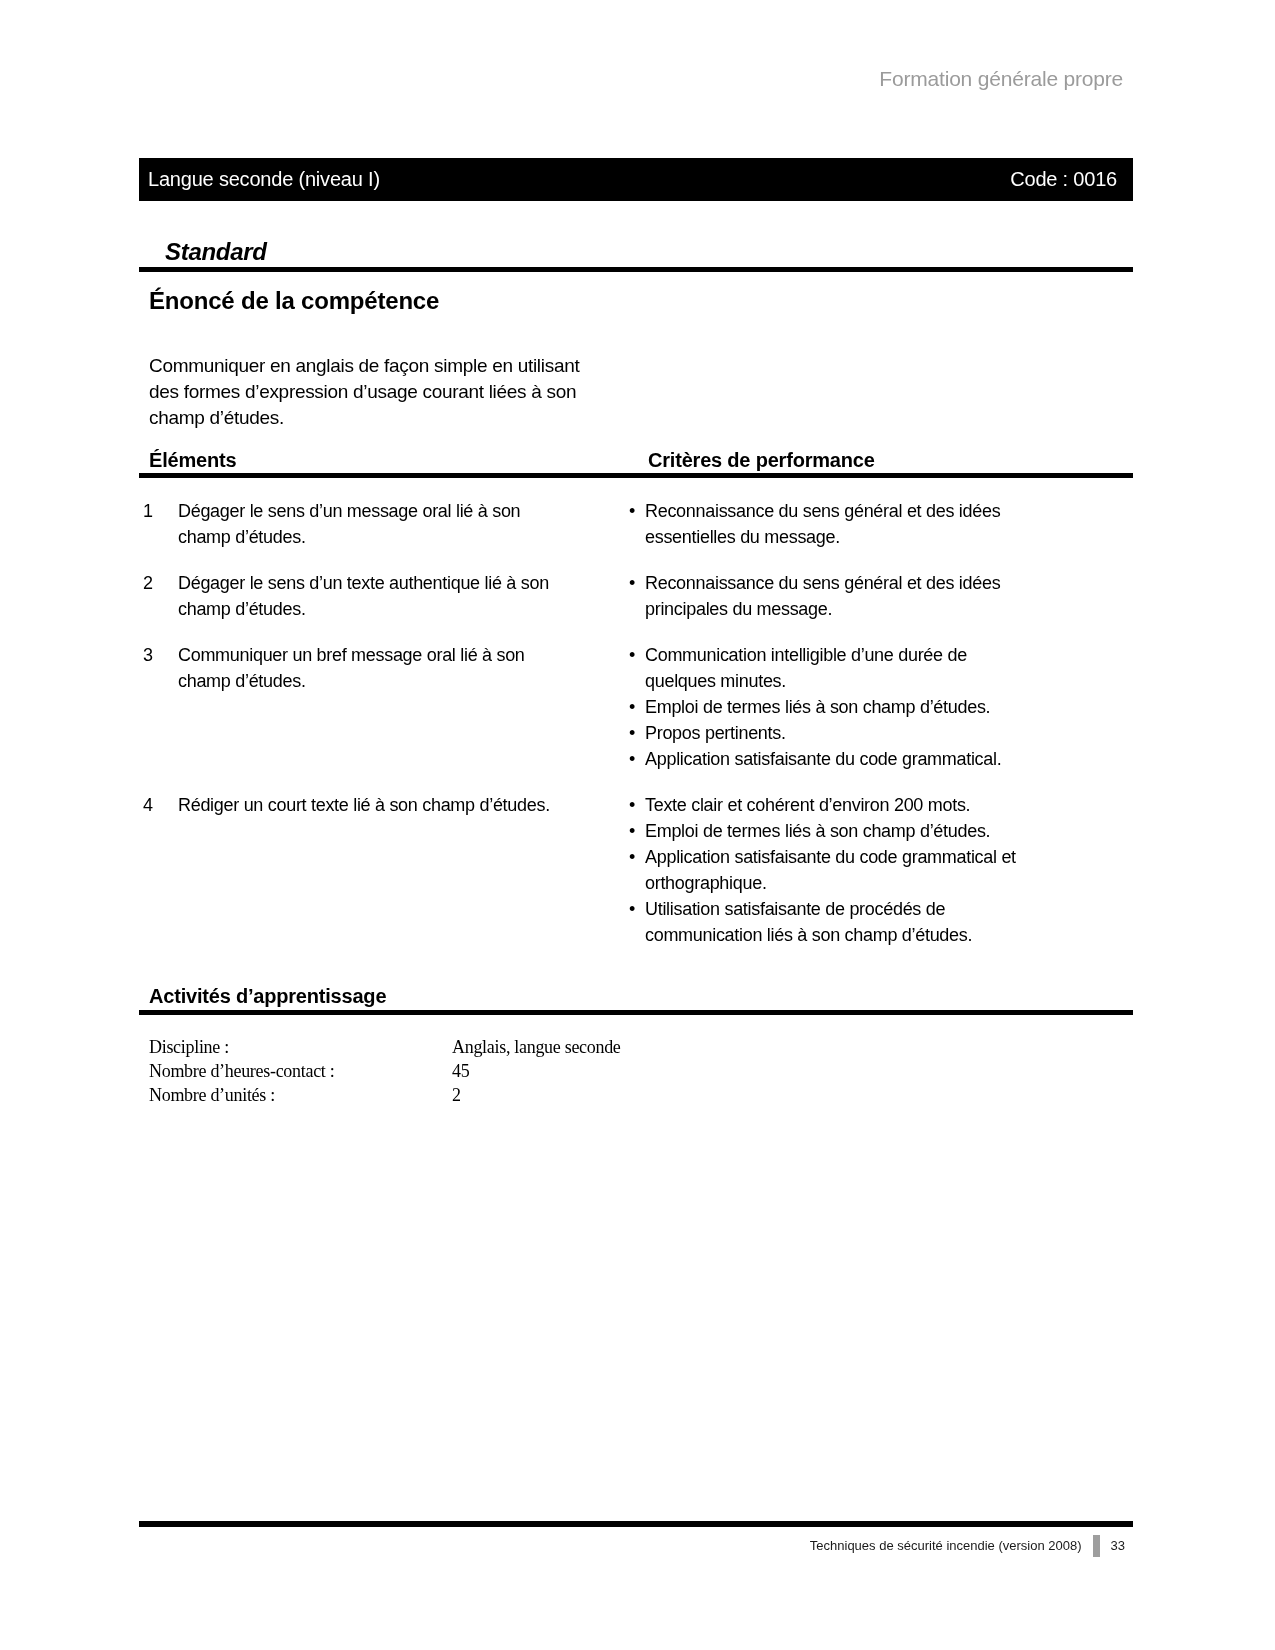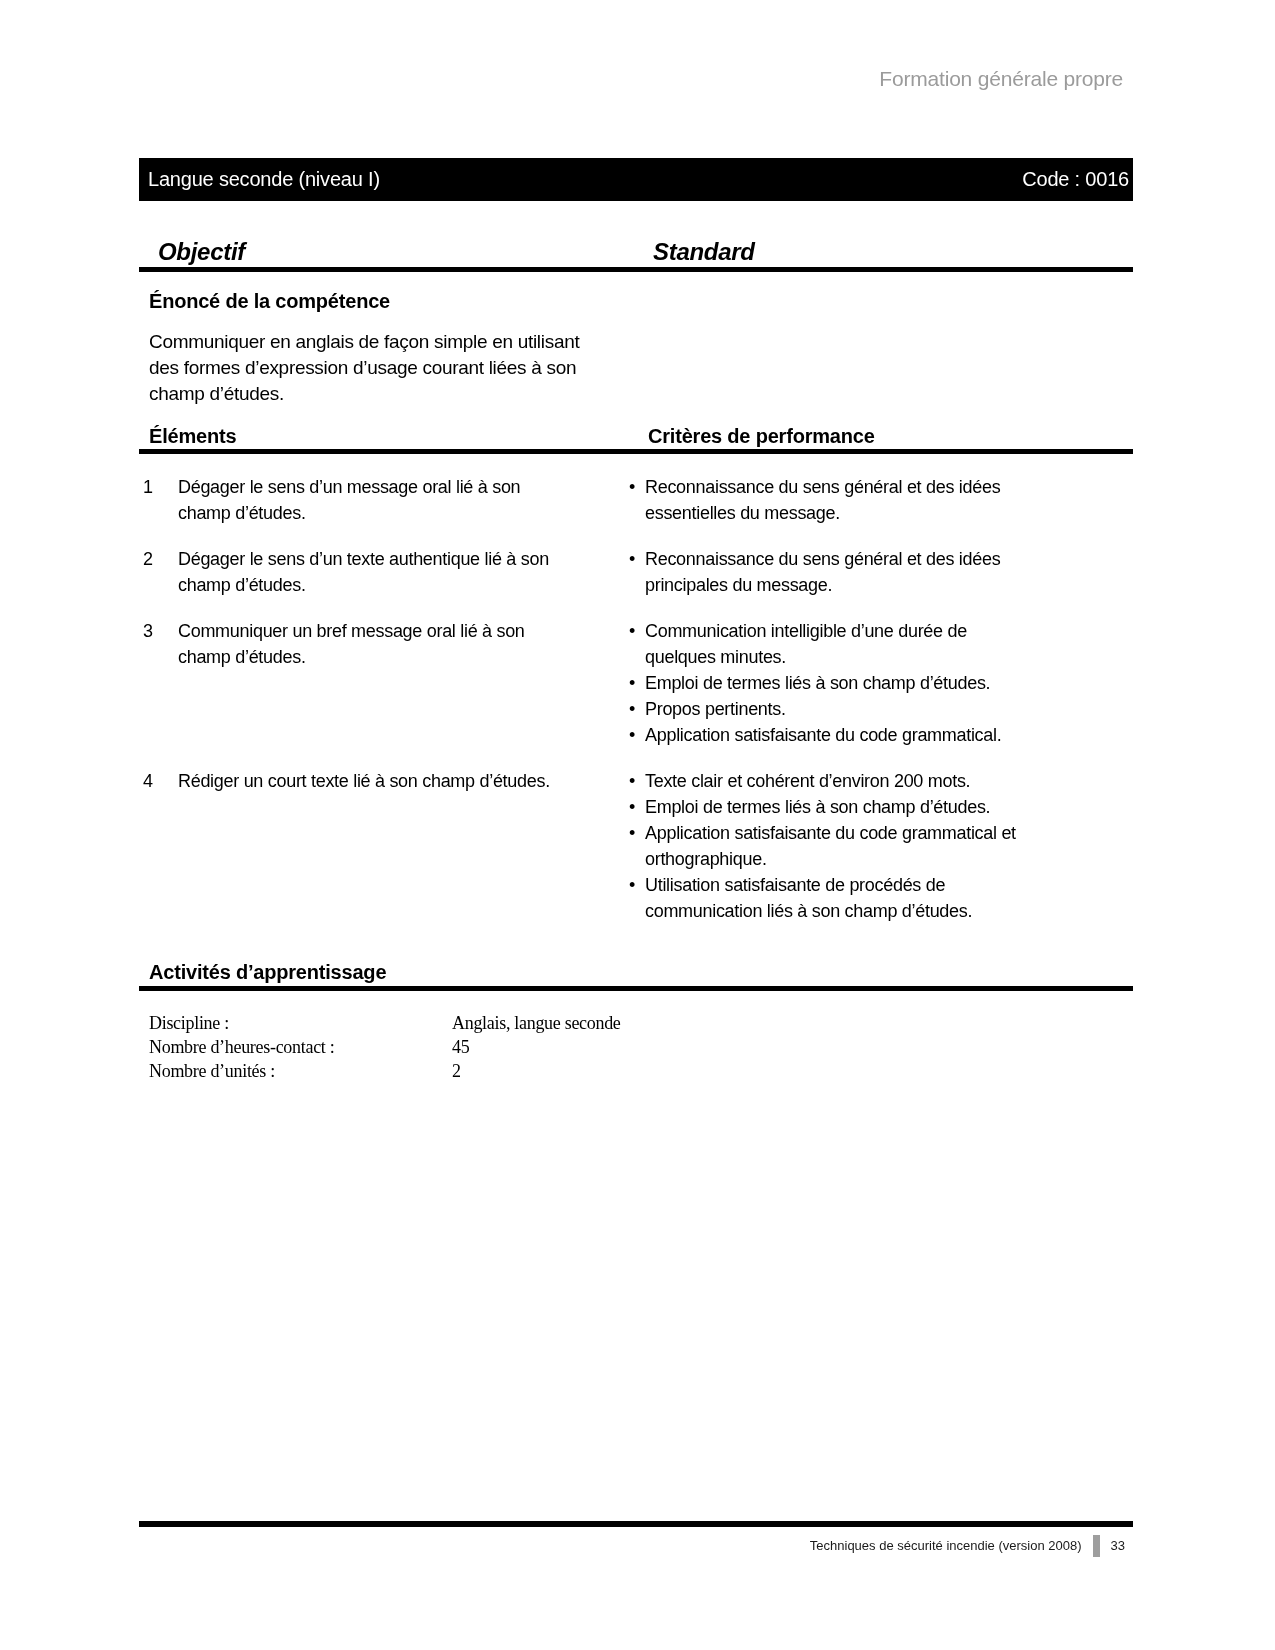--- a/index.html
+++ b/index.html
@@ -23,41 +23,41 @@
     font-size:21px; line-height:26px;
     color:#9b9b9b;
     letter-spacing:-0.2px;
   }
   .titlebar {
     margin-top:66px;
     height:43px;
     background:#000;
     color:#fff;
     display:flex; justify-content:space-between; align-items:center;
-    padding:0 4px 0 9px;
+    padding:0 16px 0 9px;
     font-size:20px;
     letter-spacing:-0.2px;
   }
   .two-col { display:grid; grid-template-columns:488px 1fr; }
   .objrow {
     margin-top:36px;
     font-size:24px; font-weight:bold; font-style:italic;
     line-height:30px;
     letter-spacing:-0.3px;
   }
   .objrow .cell-left { padding-left:19px; }
   .objrow .cell-right { padding-left:26px; }
   .rule { height:5px; background:#000; }
   .enonce-head {
     margin-top:17px; padding-left:10px;
-    font-size:20px; font-weight:bold; line-height:24px;
+    font-size:24px; font-weight:bold; line-height:24px;
     letter-spacing:-0.2px;
   }
   .para {
-    margin-top:16px; padding-left:10px;
+    margin-top:40px; padding-left:10px;
     font-size:19px; line-height:26px;
     white-space:pre-line;
     letter-spacing:-0.3px;
   }
   .colheads {
     margin-top:17px;
     font-size:20px; font-weight:bold; line-height:24px;
     letter-spacing:-0.2px;
   }
   .colheads .cell-left { padding-left:10px; }
@@ -107,21 +107,20 @@
   <div class="content">
 
     <div class="meta">Formation générale propre</div>
 
     <div class="titlebar">
       <span>Langue seconde (niveau I)</span>
       <span>Code : 0016</span>
     </div>
 
     <div class="two-col objrow">
-      <div class="cell-left">Objectif</div>
       <div class="cell-right">Standard</div>
     </div>
     <div class="rule"></div>
 
     <div class="enonce-head">Énoncé de la compétence</div>
     <div class="para">Communiquer en anglais de façon simple en utilisant
 des formes d’expression d’usage courant liées à son
 champ d’études.</div>
 
     <div class="two-col colheads">

